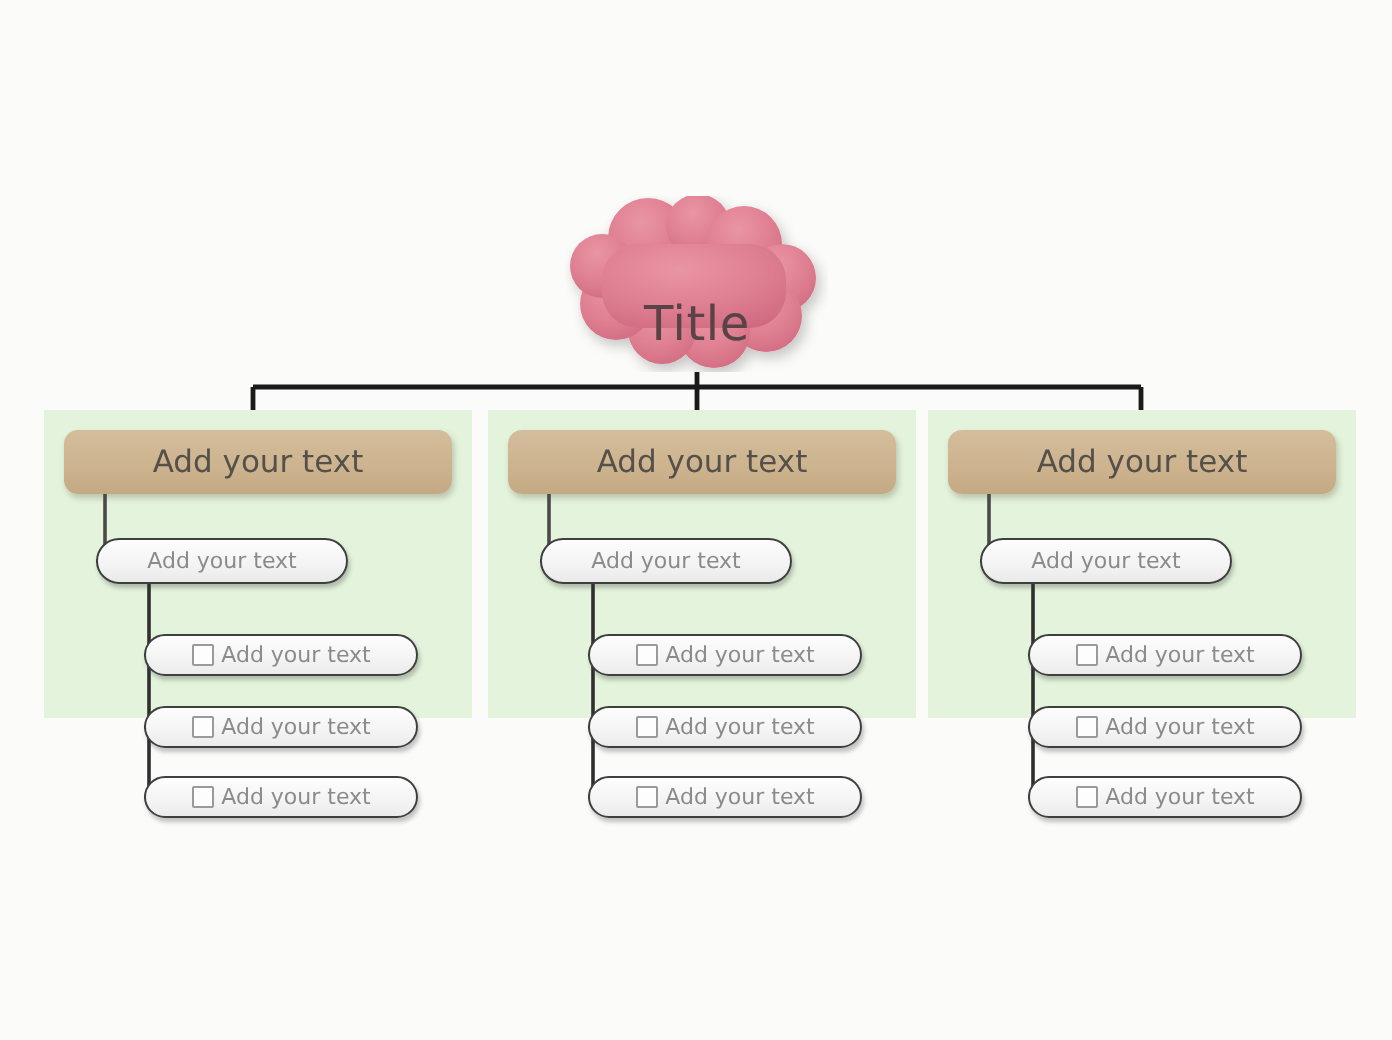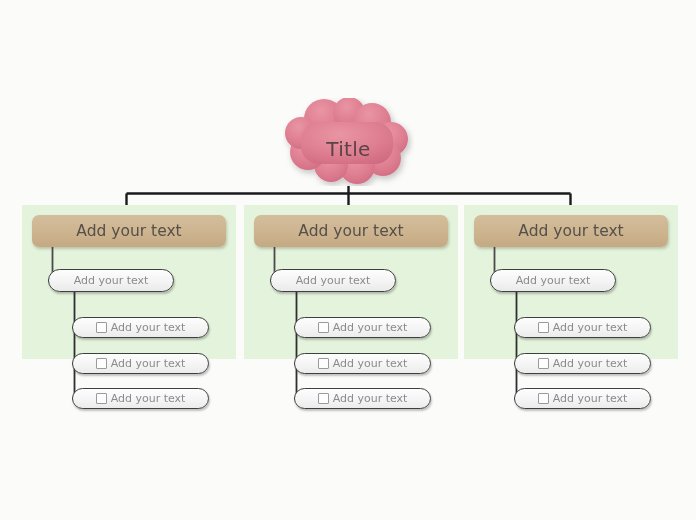--- a/index.html
+++ b/index.html
@@ -33,27 +33,27 @@
   #cloud-svg {
     position: absolute;
     left: 0; top: 0;
     width: 131px;
     height: 88px;
     display: block;
   }
   #cloud-title {
     position: absolute;
     left: 0;
-    top: 4px;
+    top: 17px;
     width: 131px;
     height: 88px;
     display: flex;
     align-items: center;
     justify-content: center;
-    font-size: 20px;
+    font-size: 24px;
     color: #5a4347;
     letter-spacing: .3px;
     font-family: "DejaVu Sans", sans-serif;
     padding-top: 6px;
     box-sizing: border-box;
     pointer-events: none;
   }
 
   
   #trunk-svg {

